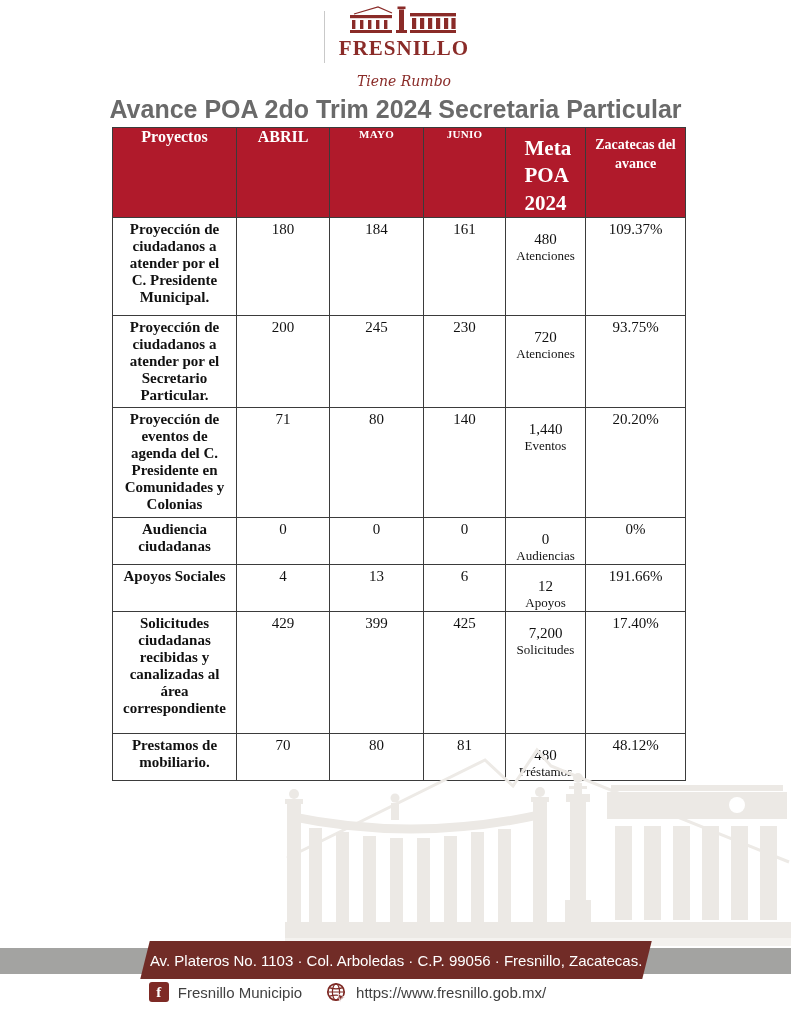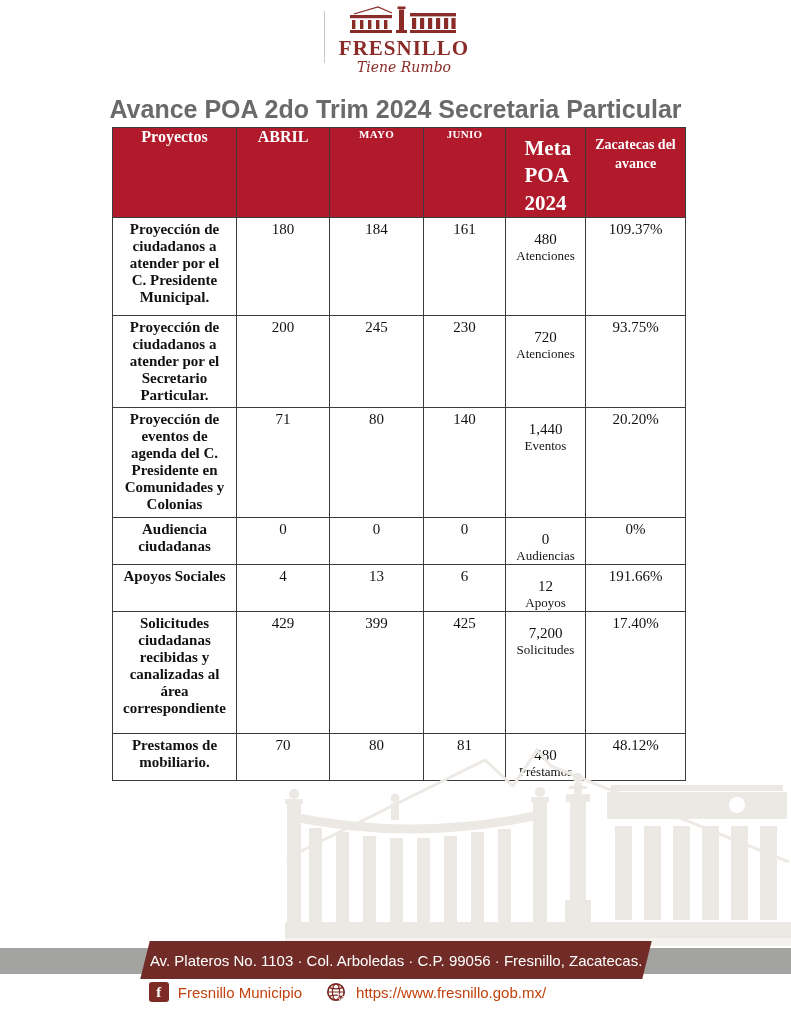--- a/index.html
+++ b/index.html
@@ -10,21 +10,21 @@
   .header-logo { position:absolute; top:6px; left:0; width:100%;
                  display:flex; justify-content:center; align-items:flex-start; gap:16px; }
   .coat-block { display:flex; flex-direction:column; align-items:center; width:86px; }
   .coat-caption1 { font-size:7px; color:#8C3430; font-weight:bold; letter-spacing:.3px; margin-top:2px; }
   .coat-caption2 { font-size:10px; color:#8C3430; font-weight:bold; letter-spacing:.6px; }
   .logo-divider { width:1px; height:52px; background:#C9C9C9; margin-top:5px; }
   .brand-block { display:flex; flex-direction:column; align-items:center; width:126px; }
   .brand-name { font-family:"Liberation Serif", serif; font-weight:bold; font-size:21px;
                 color:#8A2B28; letter-spacing:1px; line-height:1; margin-top:2px;text-align:center; }
   .brand-tagline { font-family:"DejaVu Serif", serif; font-style:italic; font-size:14px;
-                   color:#8A2B28; margin-top:0; }
+                   color:#8A2B28; margin-top:14px; }
 
   
   .doc-title { position:absolute; top:95px; left:0; width:100%; text-align:center;
                font-size:25px; font-weight:bold; color:#6A6A6A; }
 
   
   .poa-table { position:absolute; top:127px; left:112px; width:574px;
                border-collapse:collapse; table-layout:fixed;
                font-family:"Liberation Serif", serif; color:#111; }
   .poa-table th, .poa-table td { border:1px solid #3B3B3B; vertical-align:top; text-align:center; padding:0; }
@@ -50,21 +50,21 @@
   .address-band { position:absolute; top:941px; left:50%; width:502px; height:38px; background:#712C27;
                   transform:translateX(-50%) skewX(-14deg);
                   display:flex; align-items:center; justify-content:center; }
   .addr-text { transform:skewX(14deg); color:#ffffff; font-size:15px; white-space:nowrap; }
   .footer-links { position:absolute; top:981px; left:0; width:791px;
                   display:flex; justify-content:center; align-items:center; gap:9px;
                   transform:translateX(-48px); }
   .fb-icon { width:20px; height:20px; border-radius:3px; background:#7E2A25; color:#fff;
              font-family:"Liberation Serif", serif; font-weight:bold; font-size:15px;
              display:flex; align-items:center; justify-content:center; }
-  .link-text { font-size:15px; color:#c2410c; }
+  .link-text { font-size:15px; color:#404040; }
   .globe-wrap { margin-left:14px; display:flex; align-items:center; }
 </style>
 </head>
 <body>
 
 <div class="page">
 
   <div class="header-logo">
 
     <div class="logo-divider"></div>

